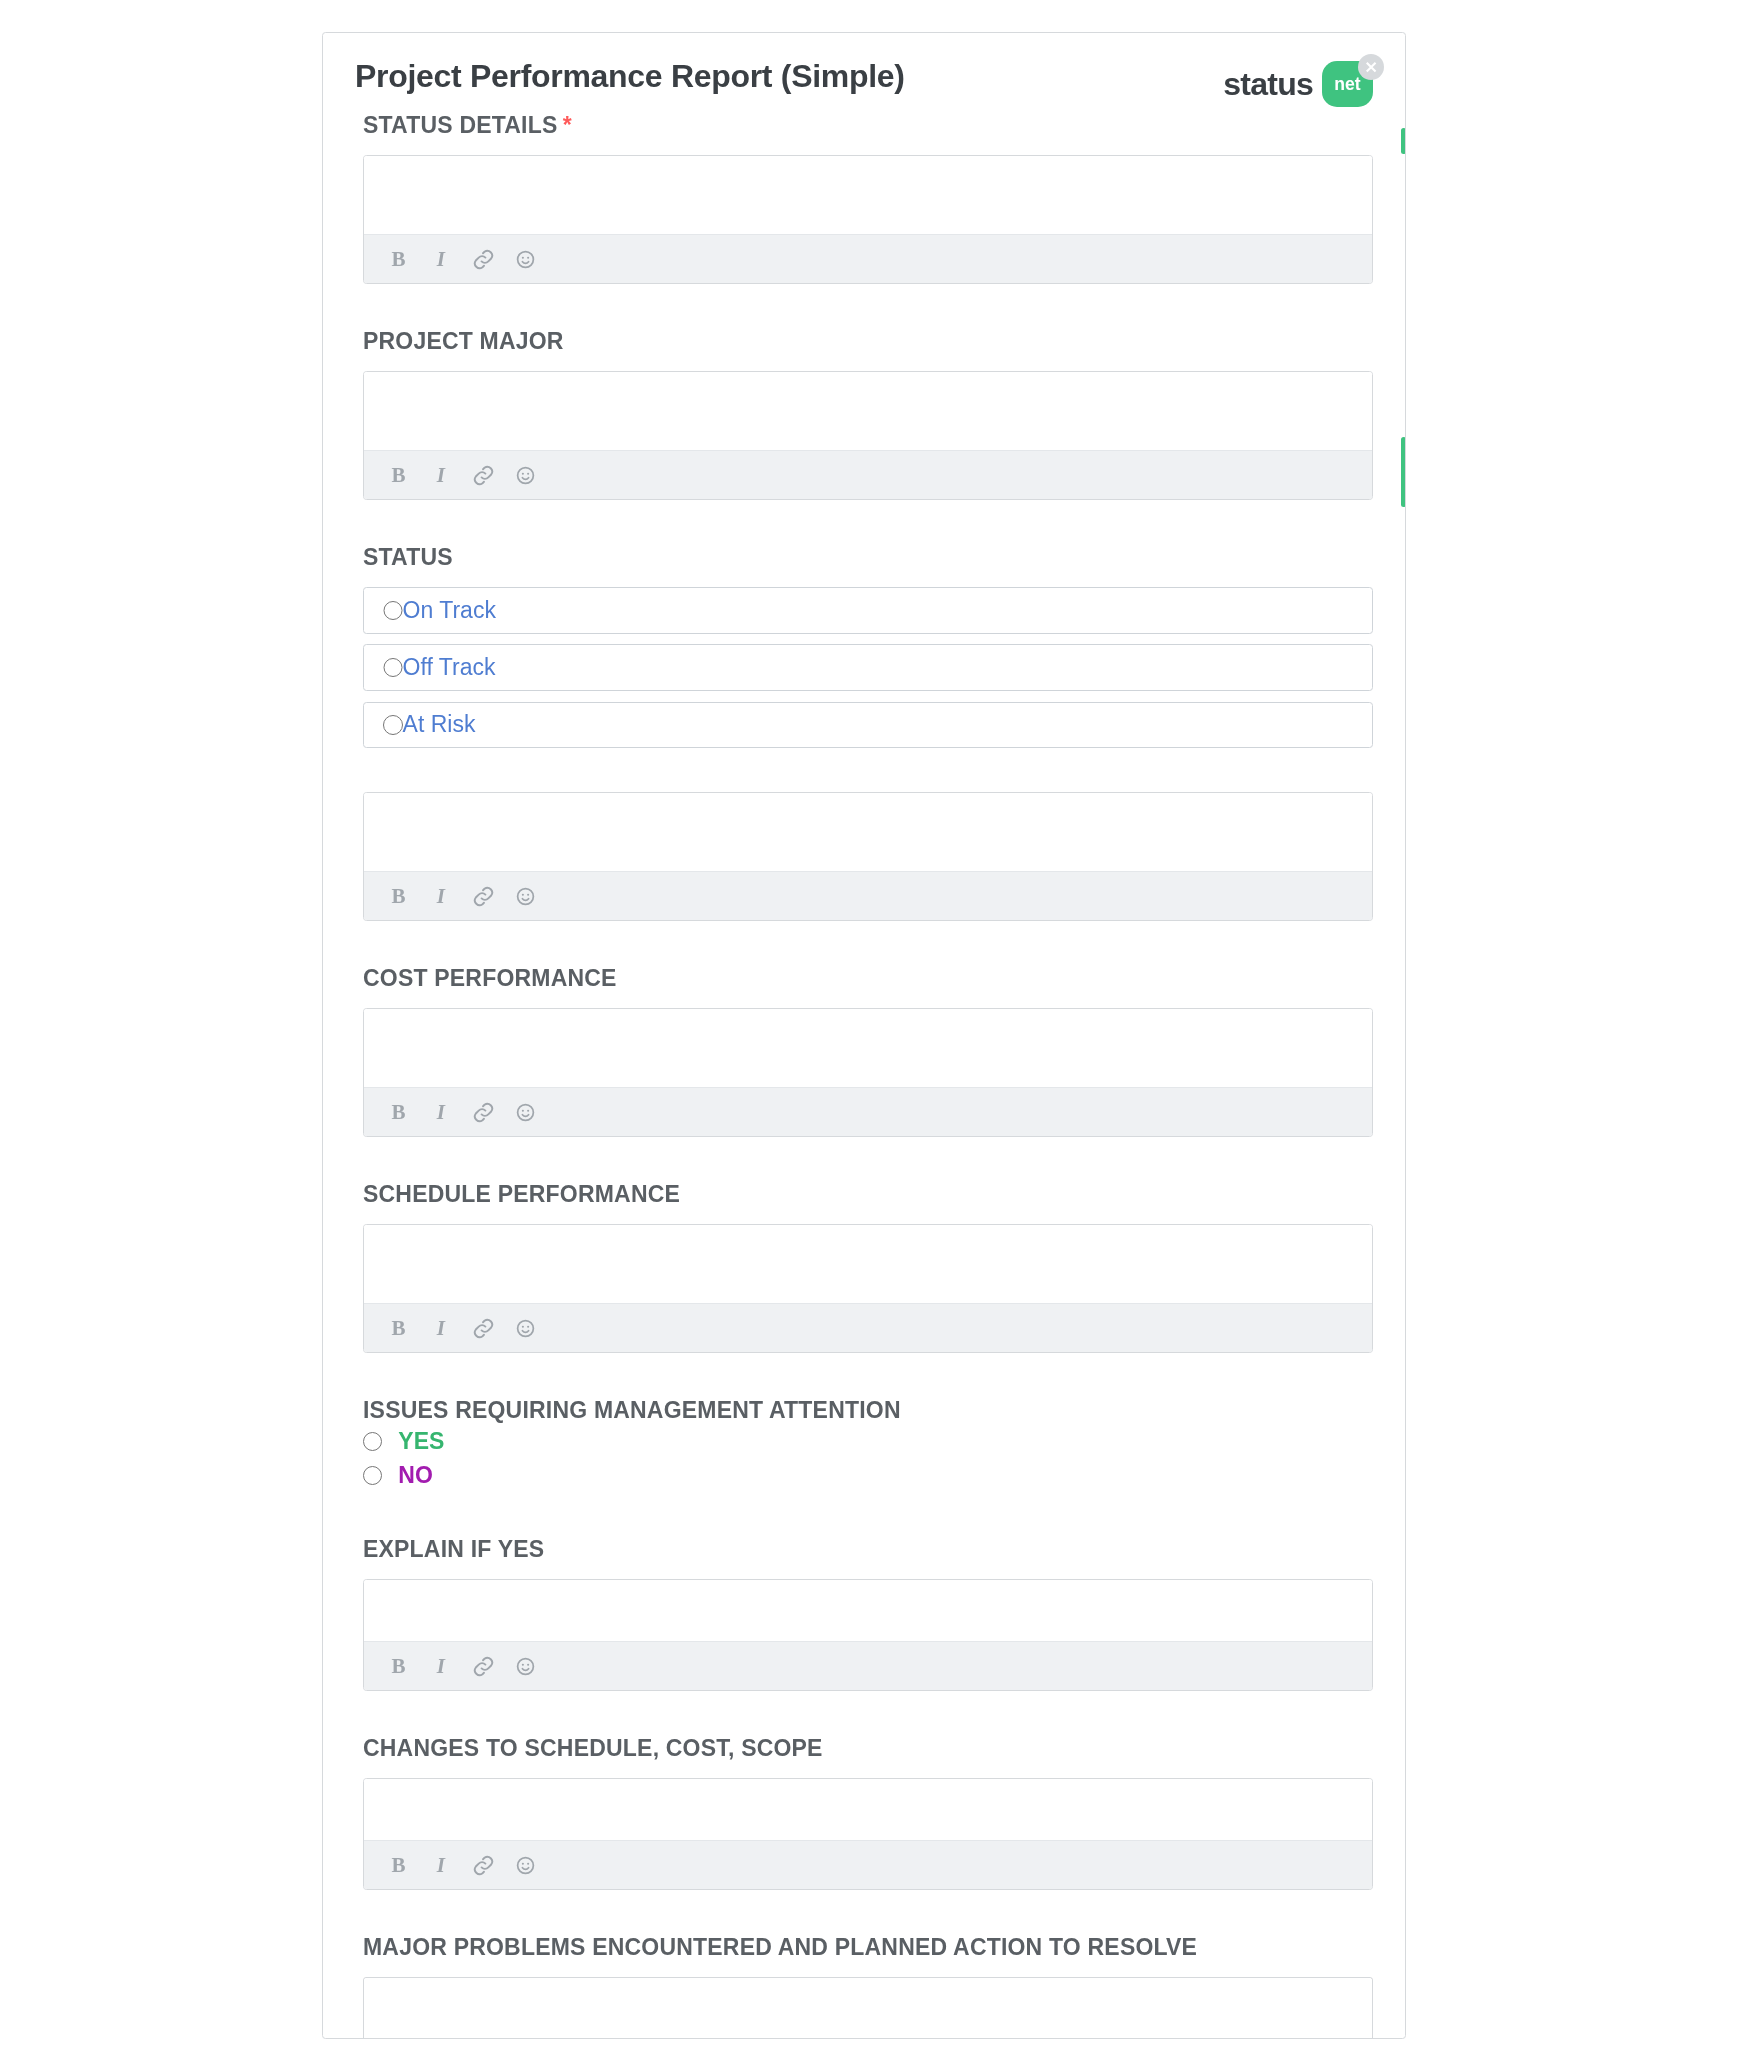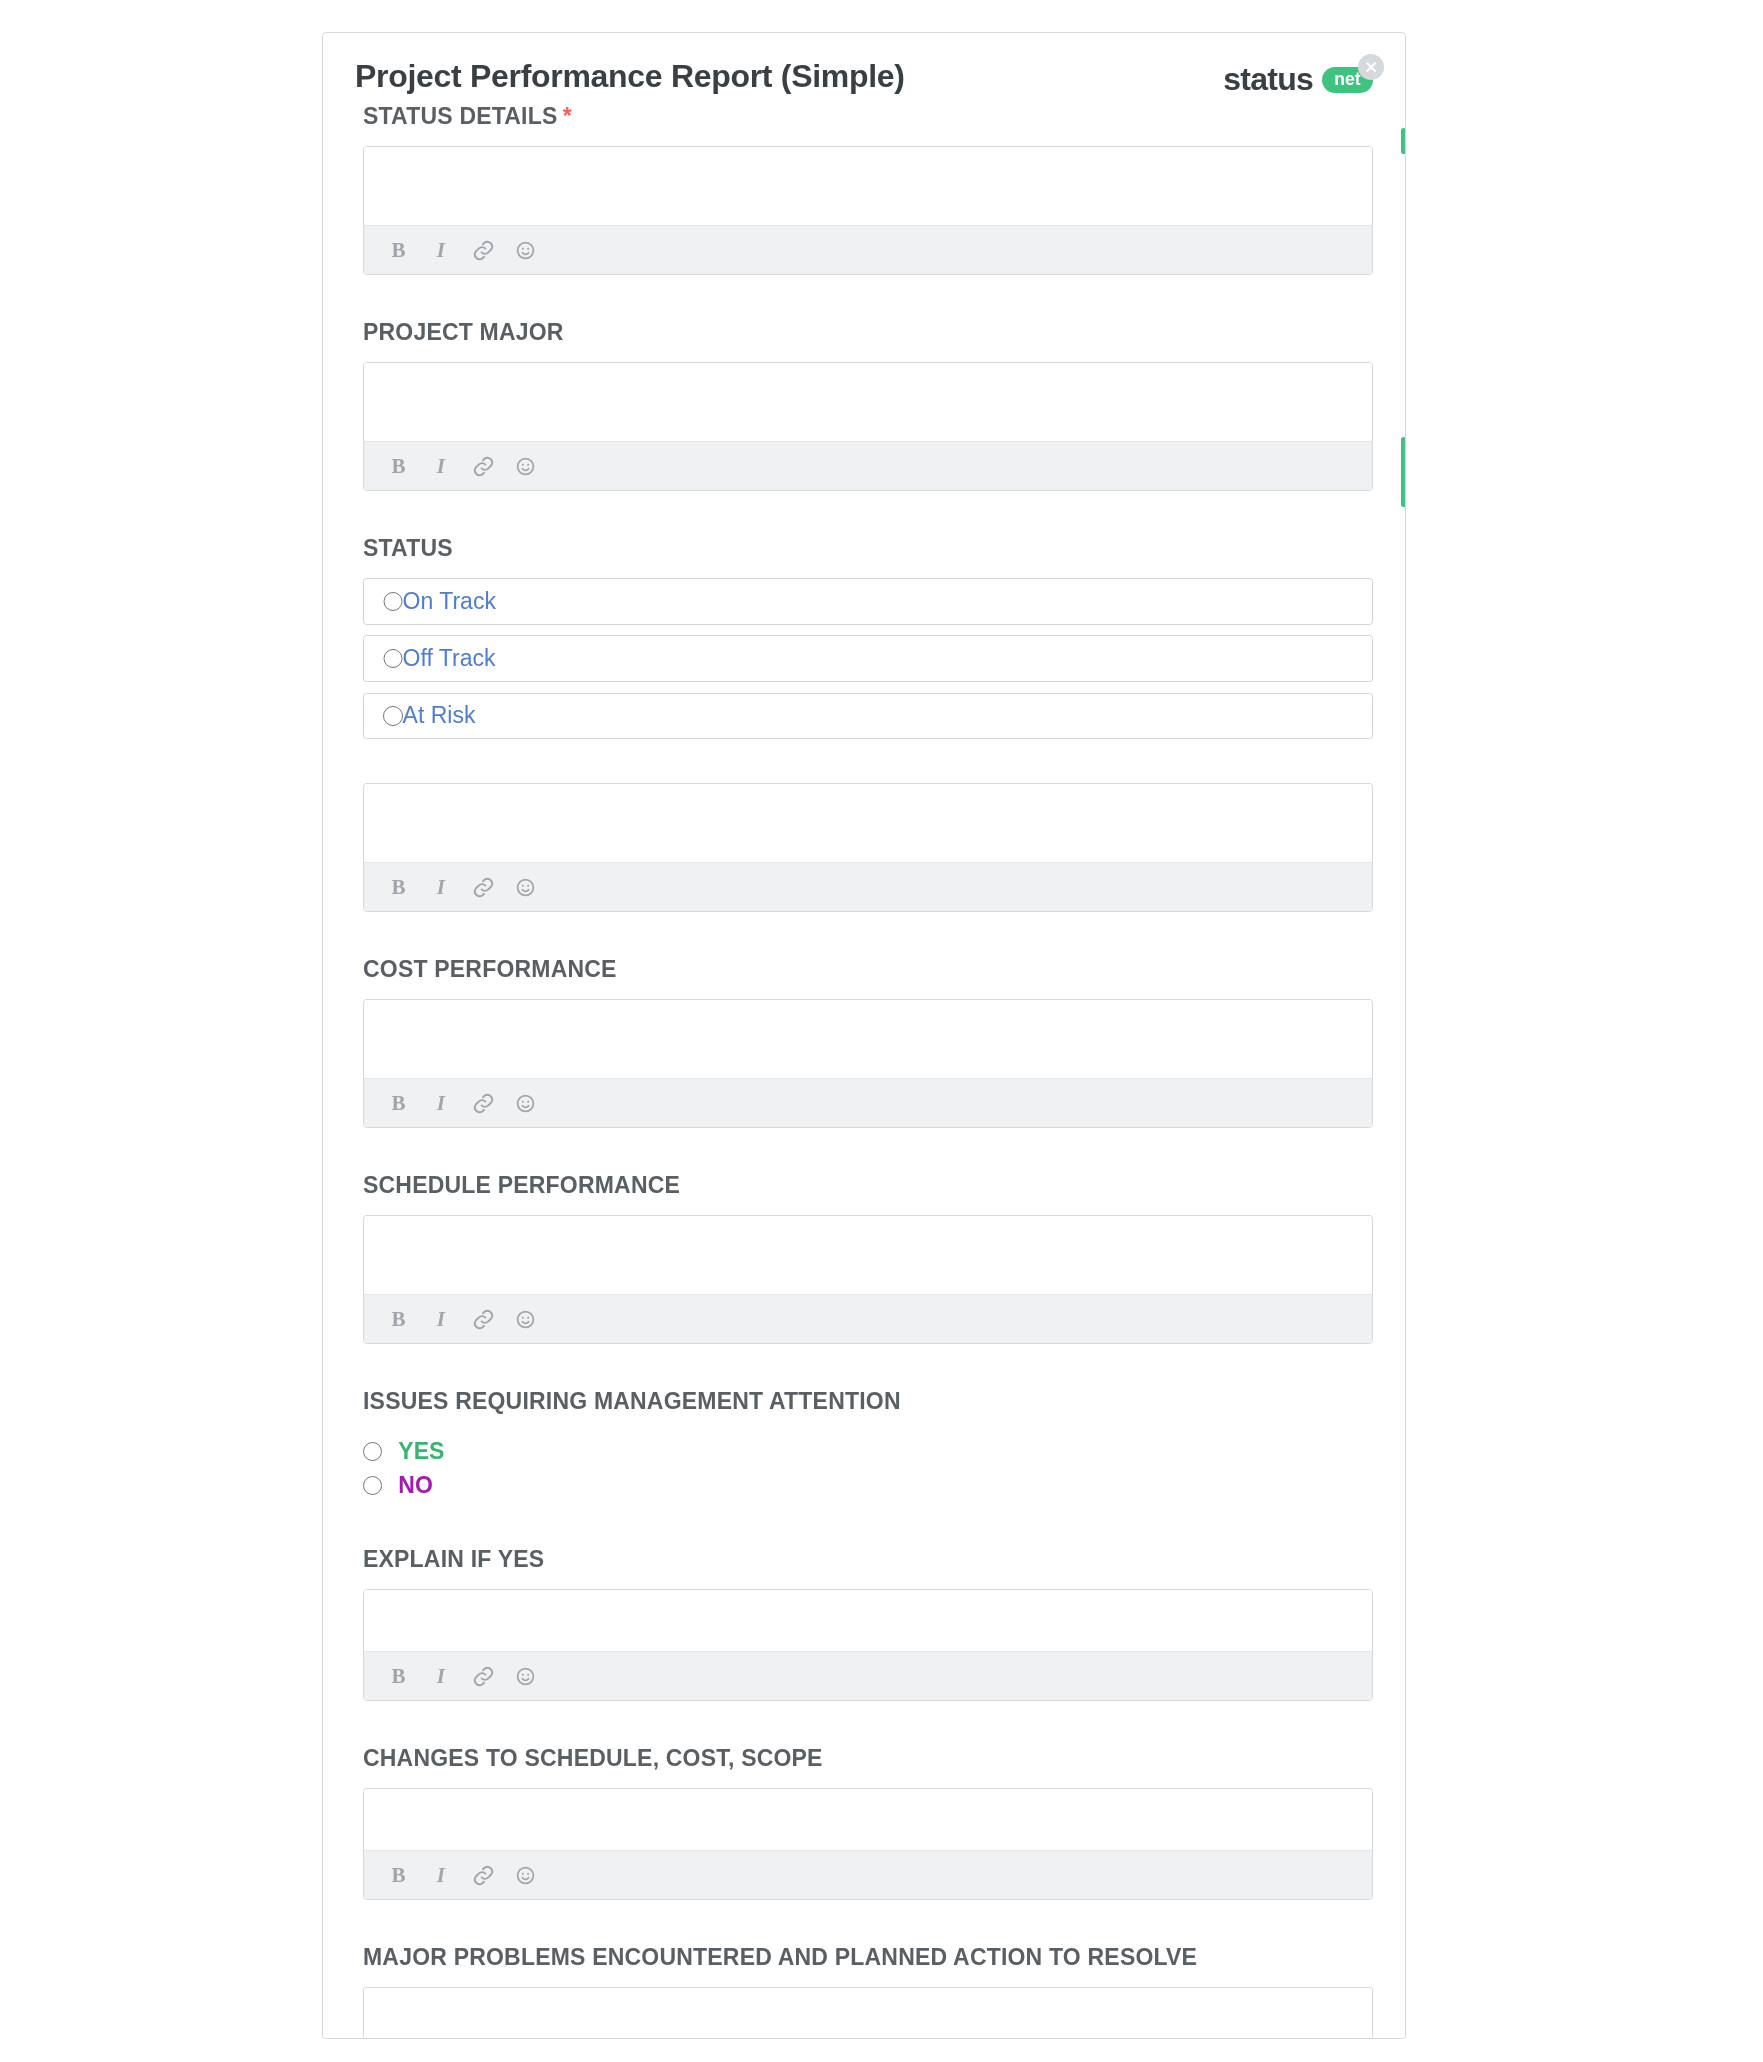--- a/index.html
+++ b/index.html
@@ -59,21 +59,21 @@
   .brand-word {
     font-size: 32px;
     font-weight: 800;
     color: #3a3f44;
     letter-spacing: -0.7px;
   }
   .brand-badge {
     display: inline-flex;
     align-items: center;
     justify-content: center;
-    height: 26px;
+    height: 46px;
     padding: 0 12.3px;
     border-radius: 15px;
     background: #3fc380;
     color: #ffffff;
     font-size: 17.6px;
     font-weight: 700;
   }
 
   .section { margin-top: 44px; padding-left: 8px; }
   .section.first { margin-top: 5.3px; }
@@ -320,21 +320,21 @@
                 <circle cx="15" cy="10" r="1.2" fill="#a0a6ac"></circle>
                 <path d="M8.5 14.5c1 1.2 2.2 1.8 3.5 1.8s2.5-.6 3.5-1.8" fill="none" stroke="#a0a6ac" stroke-width="2" stroke-linecap="round"></path>
               </svg>
             </span>
         </div>
       </div>
     </div>
 
     <div class="section">
       <div class="section-label">ISSUES REQUIRING MANAGEMENT ATTENTION</div>
-      <div class="radio-group plain" style="margin-top:19px">
+      <div class="radio-group plain" style="margin-top:0">
         <label class="radio-option">
           <input type="radio" name="issues" style="">
           <span class="radio-label c-green">YES</span>
         </label>
         <label class="radio-option">
           <input type="radio" name="issues" style="">
           <span class="radio-label c-bluebold">NO</span>
         </label>
       </div>
     </div>

